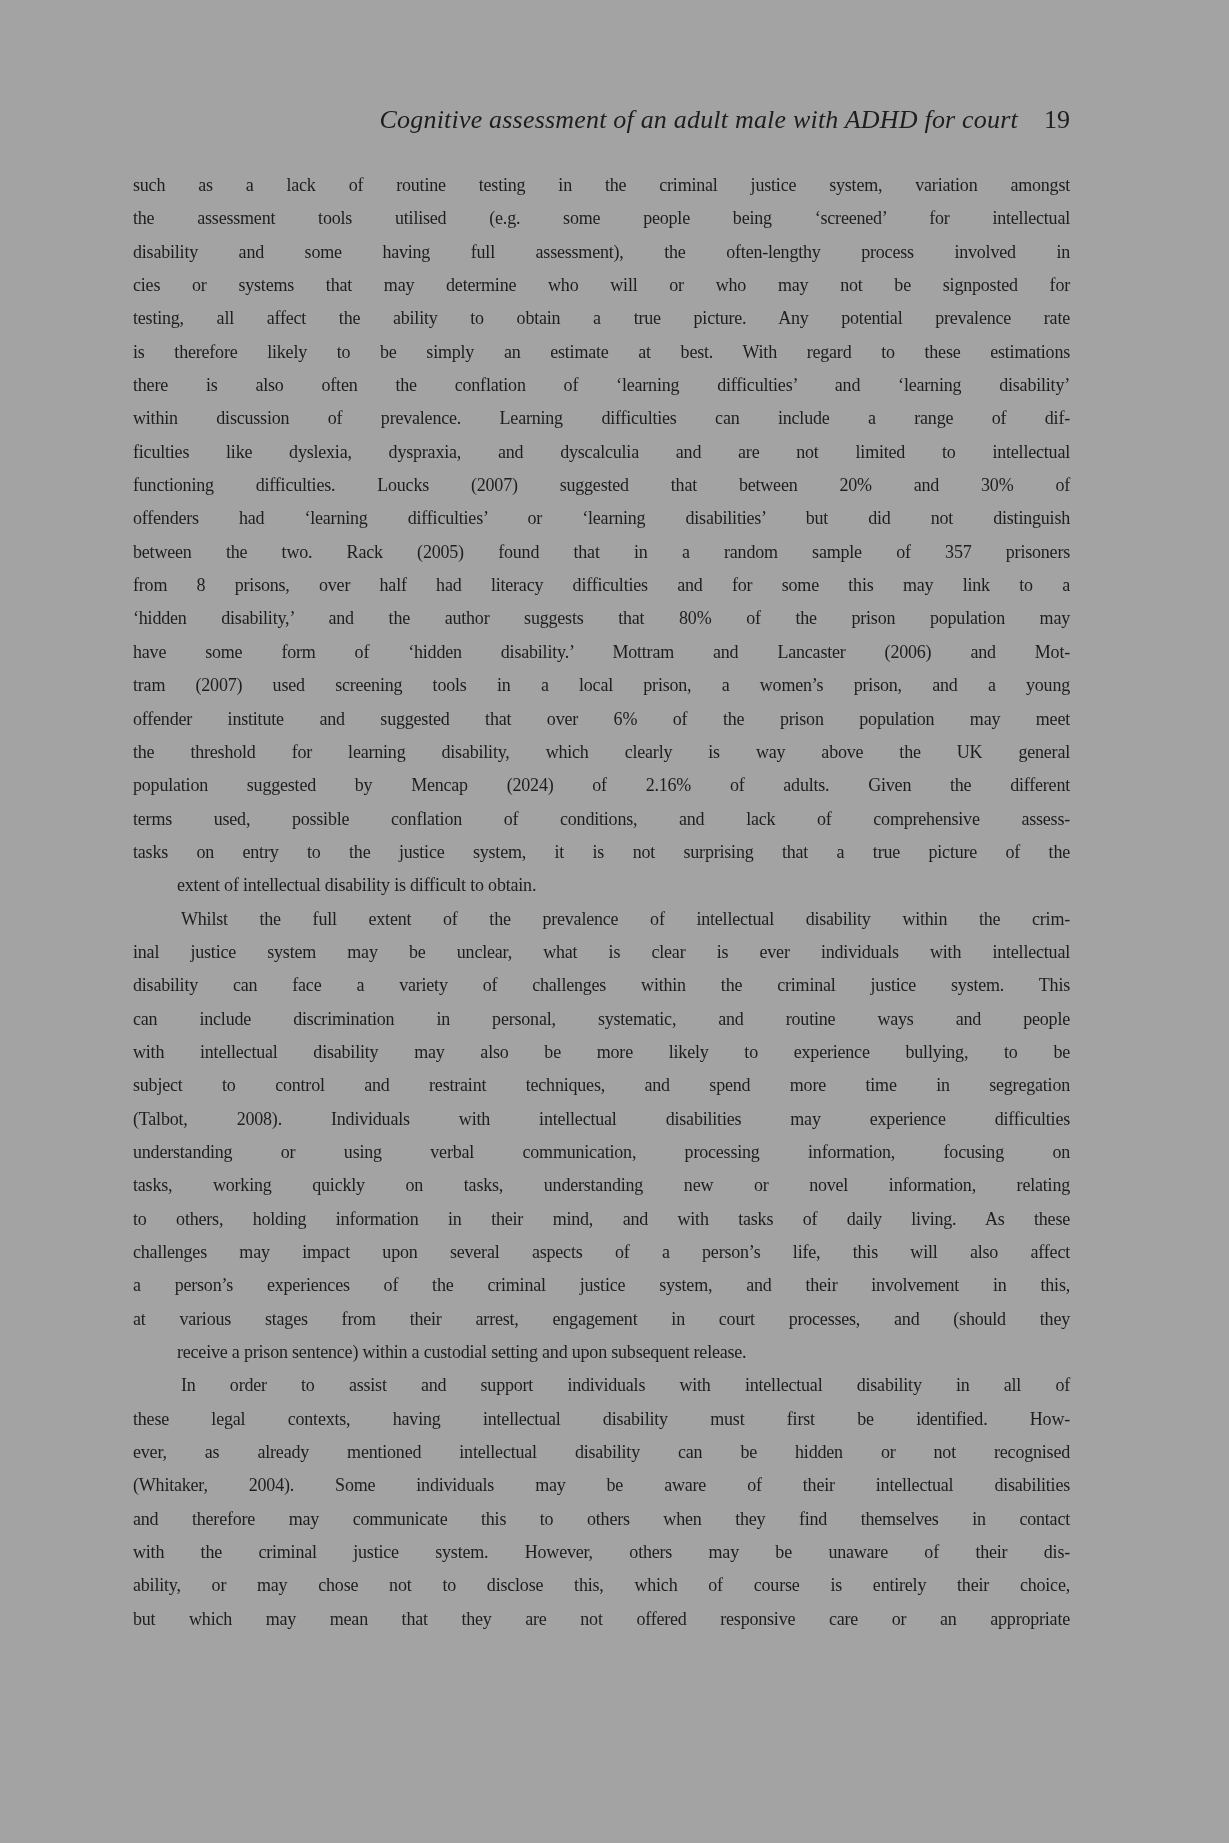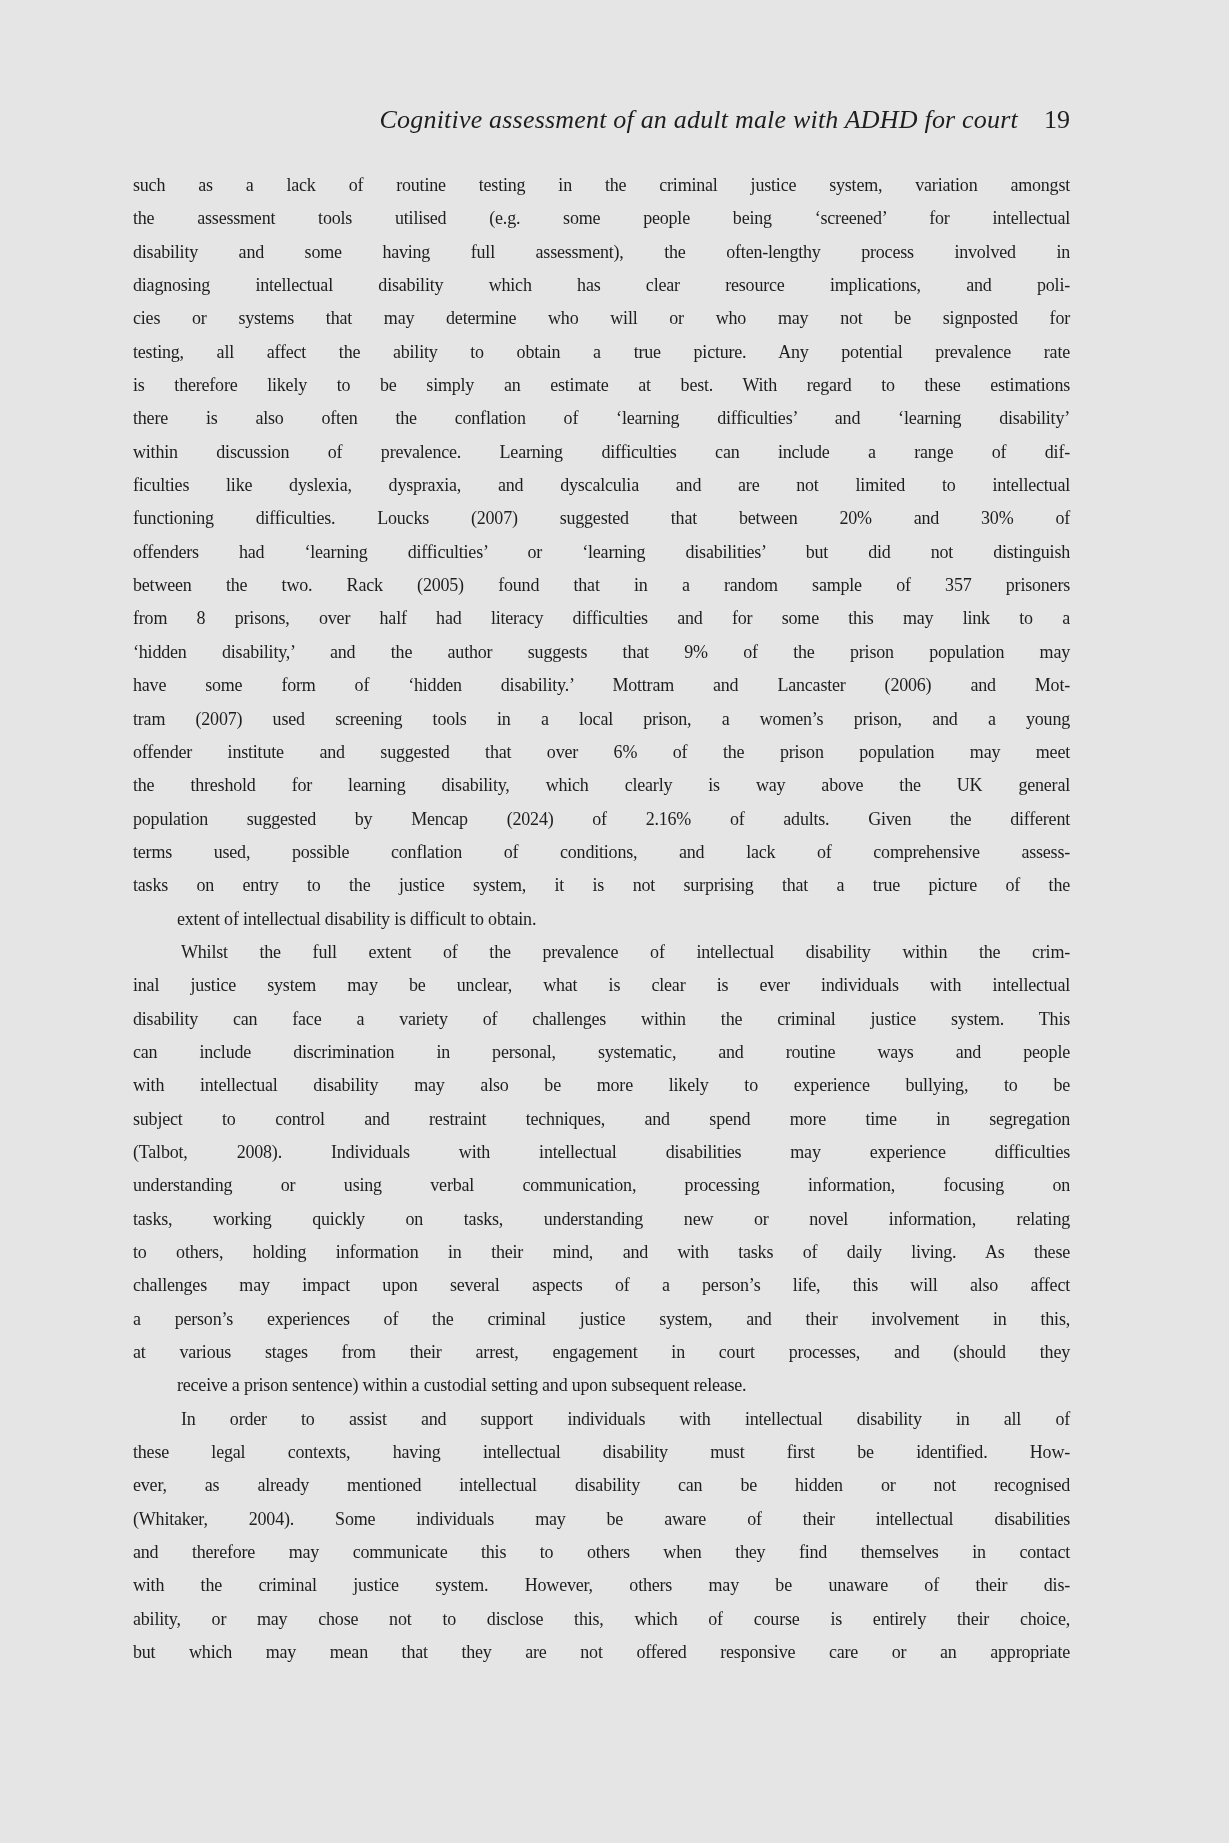--- a/index.html
+++ b/index.html
@@ -4,21 +4,21 @@
 <style>
   html, body {
     margin: 0;
     padding: 0;
     background: #ffffff;
   }
   .page {
     position: relative;
     width: 1229px;
     height: 1843px;
-    background: #e5e5e5;
+    background: #a3a3a3;
     overflow: hidden;
     font-family: "Liberation Serif", "DejaVu Serif", serif;
     color: #1e1e1e;
   }
   .running-header {
     position: absolute;
     left: 133px;
     top: 104px;
     width: 937px;
     text-align: right;
@@ -65,32 +65,31 @@
 
 <div class="page">
   <div class="running-header">
     <span class="running-title">Cognitive assessment of an adult male with ADHD for court</span><span class="page-number">19</span>
   </div>
   <div class="page-body" id="page-body">
       <div class="paragraph">
         <div class="line">such as a lack of routine testing in the criminal justice system, variation amongst</div>
         <div class="line">the assessment tools utilised (e.g. some people being ‘screened’ for intellectual</div>
         <div class="line">disability and some having full assessment), the often-lengthy process involved in</div>
-        <div class="line">diagnosing intellectual disability which has clear resource implications, and poli-</div>
         <div class="line">cies or systems that may determine who will or who may not be signposted for</div>
         <div class="line">testing, all affect the ability to obtain a true picture. Any potential prevalence rate</div>
         <div class="line">is therefore likely to be simply an estimate at best. With regard to these estimations</div>
         <div class="line">there is also often the conflation of ‘learning difficulties’ and ‘learning disability’</div>
         <div class="line">within discussion of prevalence. Learning difficulties can include a range of dif-</div>
         <div class="line">ficulties like dyslexia, dyspraxia, and dyscalculia and are not limited to intellectual</div>
         <div class="line">functioning difficulties. Loucks (2007) suggested that between 20% and 30% of</div>
         <div class="line">offenders had ‘learning difficulties’ or ‘learning disabilities’ but did not distinguish</div>
         <div class="line">between the two. Rack (2005) found that in a random sample of 357 prisoners</div>
         <div class="line">from 8 prisons, over half had literacy difficulties and for some this may link to a</div>
-        <div class="line">‘hidden disability,’ and the author suggests that 9% of the prison population may</div>
+        <div class="line">‘hidden disability,’ and the author suggests that 80% of the prison population may</div>
         <div class="line">have some form of ‘hidden disability.’ Mottram and Lancaster (2006) and Mot-</div>
         <div class="line">tram (2007) used screening tools in a local prison, a women’s prison, and a young</div>
         <div class="line">offender institute and suggested that over 6% of the prison population may meet</div>
         <div class="line">the threshold for learning disability, which clearly is way above the UK general</div>
         <div class="line">population suggested by Mencap (2024) of 2.16% of adults. Given the different</div>
         <div class="line">terms used, possible conflation of conditions, and lack of comprehensive assess-</div>
         <div class="line">tasks on entry to the justice system, it is not surprising that a true picture of the</div>
         <div class="line para-end">extent of intellectual disability is difficult to obtain.</div>
       </div>
       <div class="paragraph">

